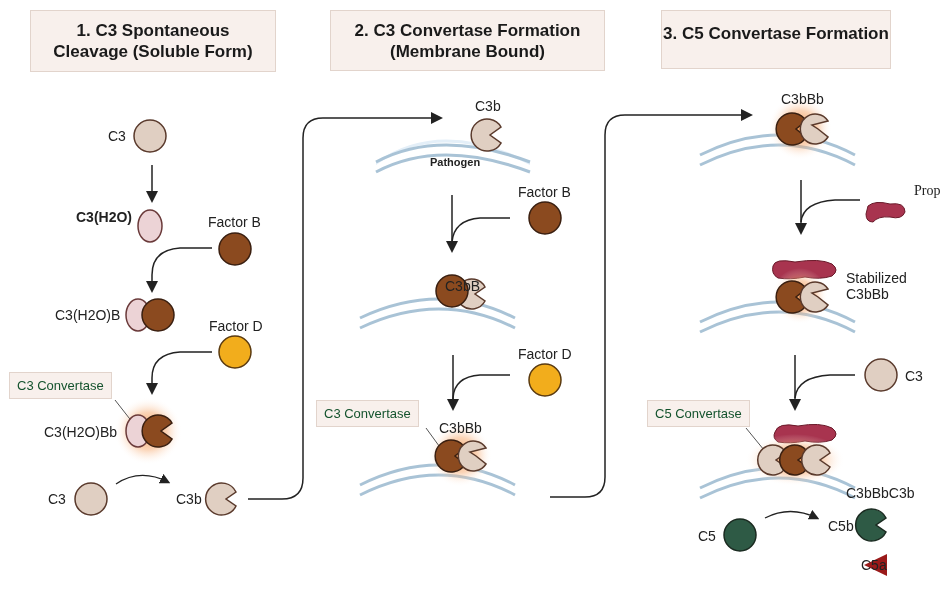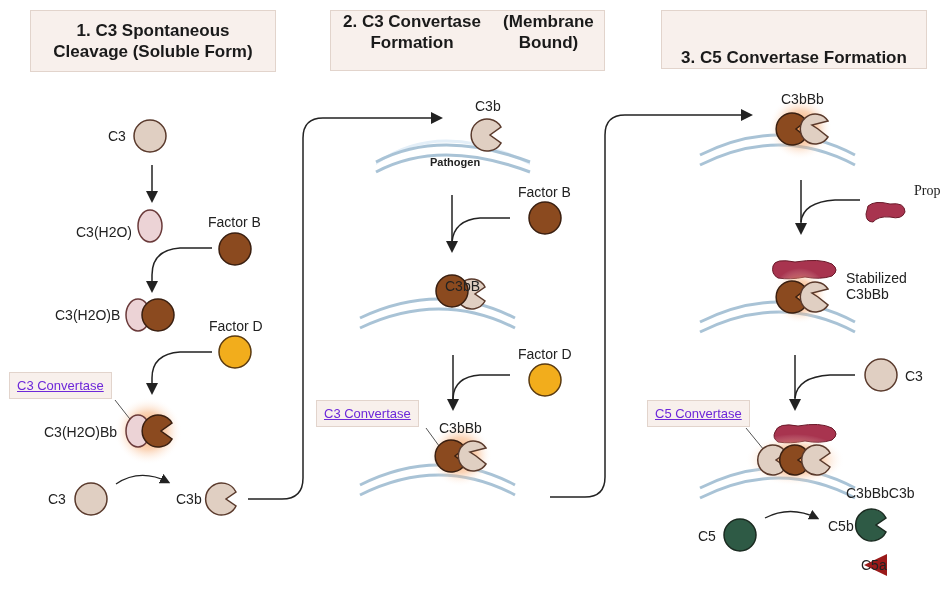--- a/index.html
+++ b/index.html
@@ -1,34 +1,34 @@
 <!DOCTYPE html>
 <html><head>
 <meta charset="utf-8">
 <style>
   html, body { margin:0; padding:0; background:#ffffff; }
   body { width:941px; height:616px; position:relative; overflow:hidden; font-family:"Liberation Sans", sans-serif; }
-  .title-box { position:absolute; background:#f8f0ec; border:1.5px solid #e2d4cc; font-weight:bold; font-size:17px; color:#1a1a1a; text-align:center; line-height:21px; box-sizing:border-box; display:flex; justify-content:center; }
+  .title-box { position:absolute; background:#f8f0ec; border:1.5px solid #e2d4cc; font-weight:bold; font-size:17px; color:#1a1a1a; text-align:center; line-height:21px; box-sizing:border-box; display:flex; align-items:center; justify-content:center; }
   .title-box span { display:block; }
   .lbl { position:absolute; font-size:14px; color:#222; white-space:nowrap; }
-  .callout { position:absolute; background:#f8f0ec; border:1.5px solid #e2d4cc; font-size:13px; color:#6d28d9; padding:5px 7px; white-space:nowrap;text-decoration:underline; }
+  .callout { position:absolute; background:#f8f0ec; border:1.5px solid #e2d4cc; font-size:13px; color:#14532d; padding:5px 7px; white-space:nowrap; }
   svg.main { position:absolute; left:0; top:0; }
 </style>
 </head>
 <body>
 
 <div class="title-box" style="left:30px;top:10px;width:246px;height:62px;flex-direction:column;">
   <span>1. C3 Spontaneous</span>
   <span>Cleavage (Soluble Form)</span>
 </div>
-<div class="title-box" style="left:330px;top:10px;width:275px;height:61px;flex-direction:row;">
+<div class="title-box" style="left:330px;top:10px;width:275px;height:61px;flex-direction:column;">
   <span>2. C3 Convertase Formation</span>
   <span>(Membrane Bound)</span>
 </div>
-<div class="title-box" style="left:661px;top:10px;width:266px;height:59px;align-items:flex-end;padding-top:12px;">
+<div class="title-box" style="left:661px;top:10px;width:230px;height:59px;align-items:flex-start;padding-top:12px;">
   <span>3. C5 Convertase Formation</span>
 </div>
 
 <svg class="main" width="941" height="616" viewBox="0 0 941 616">
   <defs>
     <radialGradient id="glow" cx="50%" cy="50%" r="50%">
       <stop offset="0%" stop-color="#f28c3c" stop-opacity="0.85"></stop>
       <stop offset="55%" stop-color="#f5a060" stop-opacity="0.45"></stop>
       <stop offset="100%" stop-color="#ffffff" stop-opacity="0"></stop>
     </radialGradient>
@@ -102,21 +102,21 @@
   <path d="M786,453 A15,15 0 1,0 786,467 L776,460 Z" fill="#e0cfc2" stroke="#5a3a2c" stroke-width="1.5"></path>
   <path d="M808,453 A15,15 0 1,0 808,467 L798,460 Z" fill="#8b4a1f" stroke="#3a1f10" stroke-width="1.5"></path>
   <path d="M830,453 A15,15 0 1,0 830,467 L820,460 Z" fill="#e0cfc2" stroke="#5a3a2c" stroke-width="1.5"></path>
   <circle cx="740" cy="535" r="16" fill="#2e5a45" stroke="#1a2a20" stroke-width="1.5"></circle>
   <path d="M765,518 Q790,505 817,518" fill="none" stroke="#222" stroke-width="1.3" marker-end="url(#ah)"></path>
   <path d="M886,518 A16,16 0 1,0 886,532 L876,525 Z" fill="#2e5a45" stroke="#1a2a20" stroke-width="1.5"></path>
   <polygon points="864,565 887,554 887,576" fill="#9a1a1a"></polygon>
 </svg>
 
 <div class="lbl" style="left:108px;top:128px;">C3</div>
-<div class="lbl" style="left:76px;top:224px;">C3(H2O)</div>
+<div class="lbl" style="left:76px;top:209px;font-weight:bold;">C3(H2O)</div>
 <div class="lbl" style="left:208px;top:214px;">Factor B</div>
 <div class="lbl" style="left:55px;top:307px;">C3(H2O)B</div>
 <div class="lbl" style="left:209px;top:318px;">Factor D</div>
 <div class="callout" style="left:9px;top:372px;">C3 Convertase</div>
 <div class="lbl" style="left:44px;top:424px;">C3(H2O)Bb</div>
 <div class="lbl" style="left:48px;top:491px;">C3</div>
 <div class="lbl" style="left:176px;top:491px;">C3b</div>
 
 <div class="lbl" style="left:475px;top:98px;">C3b</div>
 <div class="lbl" style="left:430px;top:156px;font-size:11px;font-weight:bold;">Pathogen</div>

